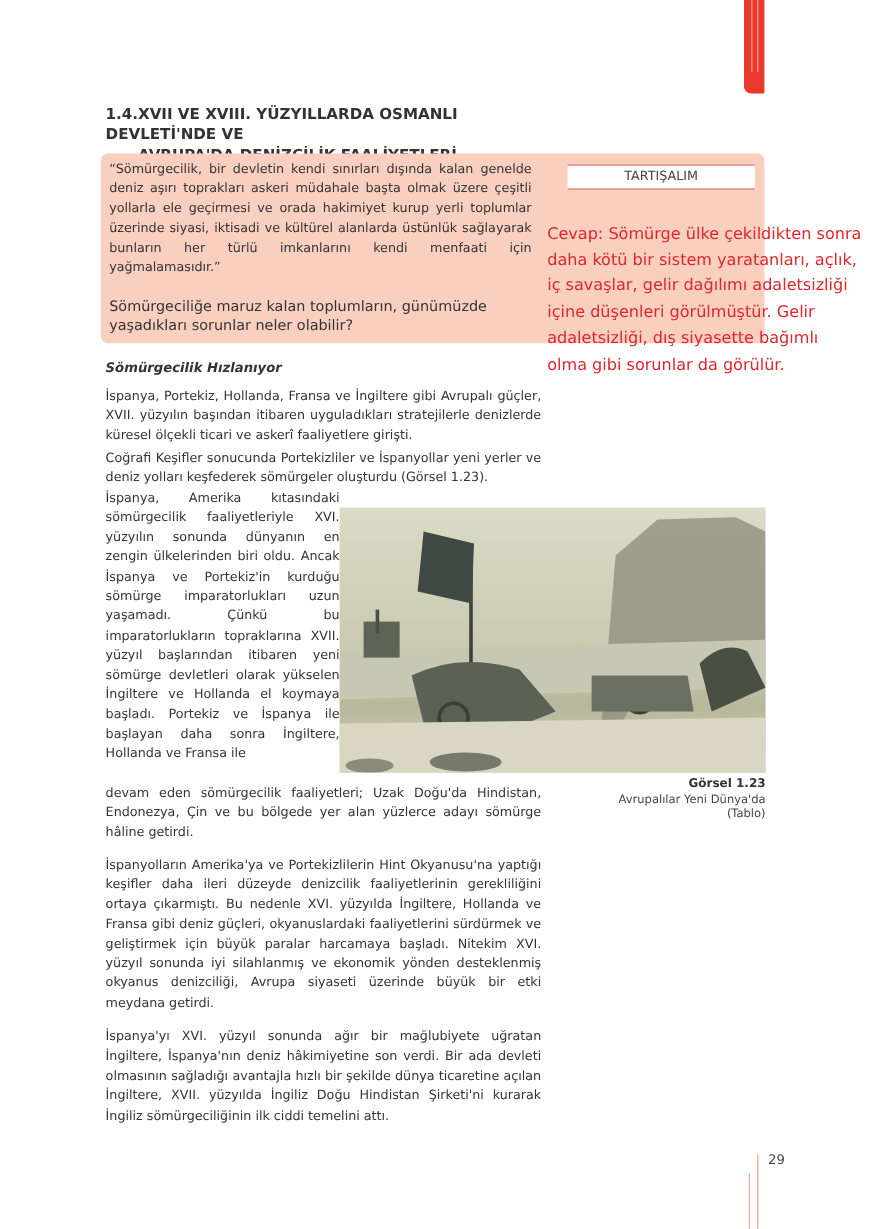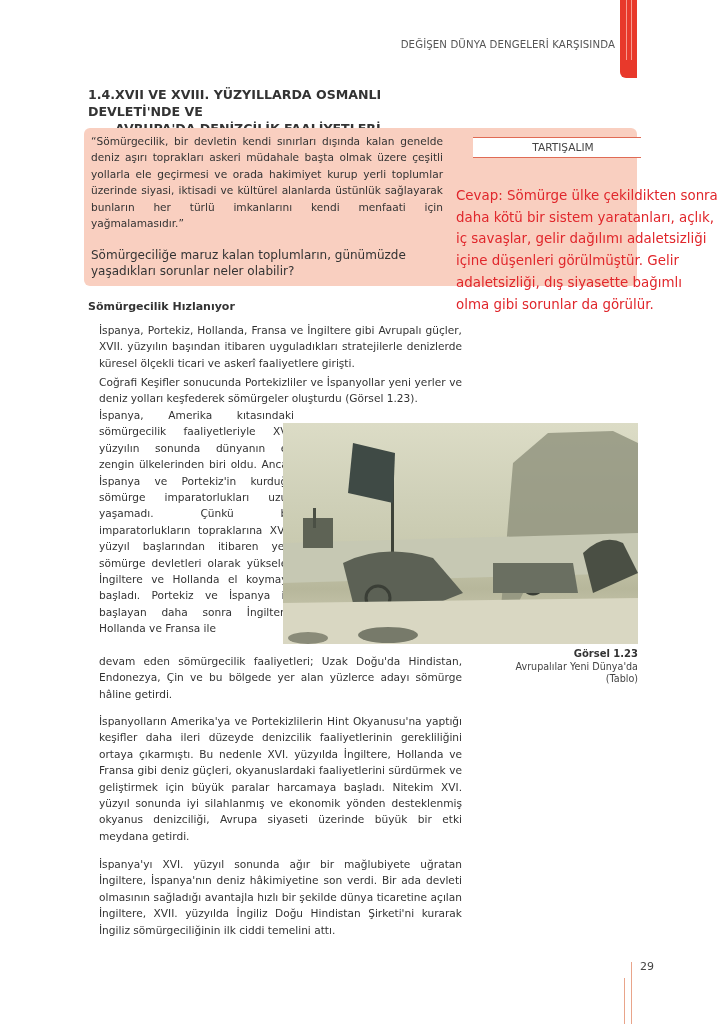--- a/index.html
+++ b/index.html
@@ -14,44 +14,43 @@
                    line-height:17px; color:#333; }
   .section-title .num { display:inline-block; width:27px;text-align:center; }
   .section-title .l2 { padding-left:27px; display:block; }
   .discuss-box { position:absolute; left:84px; top:128px; width:553px; height:158px;
                  background:#f9cfc0; border-radius:6px; }
   .quote { position:absolute; left:91px; top:133px; width:352px; font-size:10.6px; line-height:16.4px;
            text-align:justify; color:#333; }
   .question { position:absolute; left:91px; top:247px; width:352px; font-size:12px; line-height:16.4px; color:#333; }
   .tartis-label { position:absolute; left:473px; top:137px; width:156px; height:19px; background:#fff;
                   border-top:1.5px solid #e06b55; border-bottom:1.5px solid #e06b55; text-align:center;
-                  font-size:10.6px; line-height:19px; color:#444;padding-left:12px; }
+                  font-size:10.6px; line-height:19px; color:#444; }
   .answer { position:absolute; left:456px; top:157px; width:262px; font-size:13.4px; line-height:21.7px;
             color:#e0262b;margin-top:28px; }
-  .subhead { position:absolute; left:88px; top:300px; font-weight:bold; font-size:11px; color:#333; }
-  .para { position:absolute; left:99px; width:363px; font-size:10.6px; line-height:16.4px; text-align:justify; color:#333; }
+  .subhead { position:absolute; left:88px; top:300px; font-weight:bold; font-size:11px; color:#333;font-style:italic; }
+  .para { position:absolute; left:88px; width:363px; font-size:10.6px; line-height:16.4px; text-align:justify; color:#333; }
   .narrow { width:195px; }
   .figure { position:absolute; left:283px; top:423px; width:355px; height:221px;
             background:linear-gradient(180deg,#dcdcc6 0%,#cfd0b8 35%,#c9cab0 55%,#b7b79b 75%,#d4d3bd 100%);
             overflow:hidden; }
   .caption { position:absolute; right:87px; top:648px; text-align:right; font-size:9.6px; line-height:12.5px; color:#444; }
   .caption .cap-title { font-weight:bold; color:#333; font-size:10px; }
   .page-number { position:absolute; left:640px; top:960px; font-size:11px; color:#444; }
   .page-rule { position:absolute; background:#e9a48a; width:1px; }
 </style>
 </head>
 <body>
 
 <div class="tab-bar">
   <div class="stripe" style="left:6px;"></div>
   <div class="stripe" style="left:11px;"></div>
 </div>
 
 <div class="running-head">
-  <div>DEĞİŞEN DÜNYA DENGELERİ KARŞISINDA</div>
 </div>
 
 <div class="section-title">
   <span class="num">1.4.</span><span>XVII VE XVIII. YÜZYILLARDA OSMANLI DEVLETİ'NDE VE</span>
   <span class="l2">AVRUPA'DA DENİZCİLİK FAALİYETLERİ</span>
 </div>
 
 <div class="discuss-box"></div>
 <div class="quote">“Sömürgecilik, bir devletin kendi sınırları dışında kalan genelde deniz aşırı toprakları askeri müdahale başta olmak üzere çeşitli yollarla ele geçirmesi ve orada hakimiyet kurup yerli toplumlar üzerinde siyasi, iktisadi ve kültürel alanlarda üstünlük sağlayarak bunların her türlü imkanlarını kendi menfaati için yağmalamasıdır.”</div>
 <div class="question">Sömürgeciliğe maruz kalan toplumların, günümüzde yaşadıkları sorunlar neler olabilir?</div>

